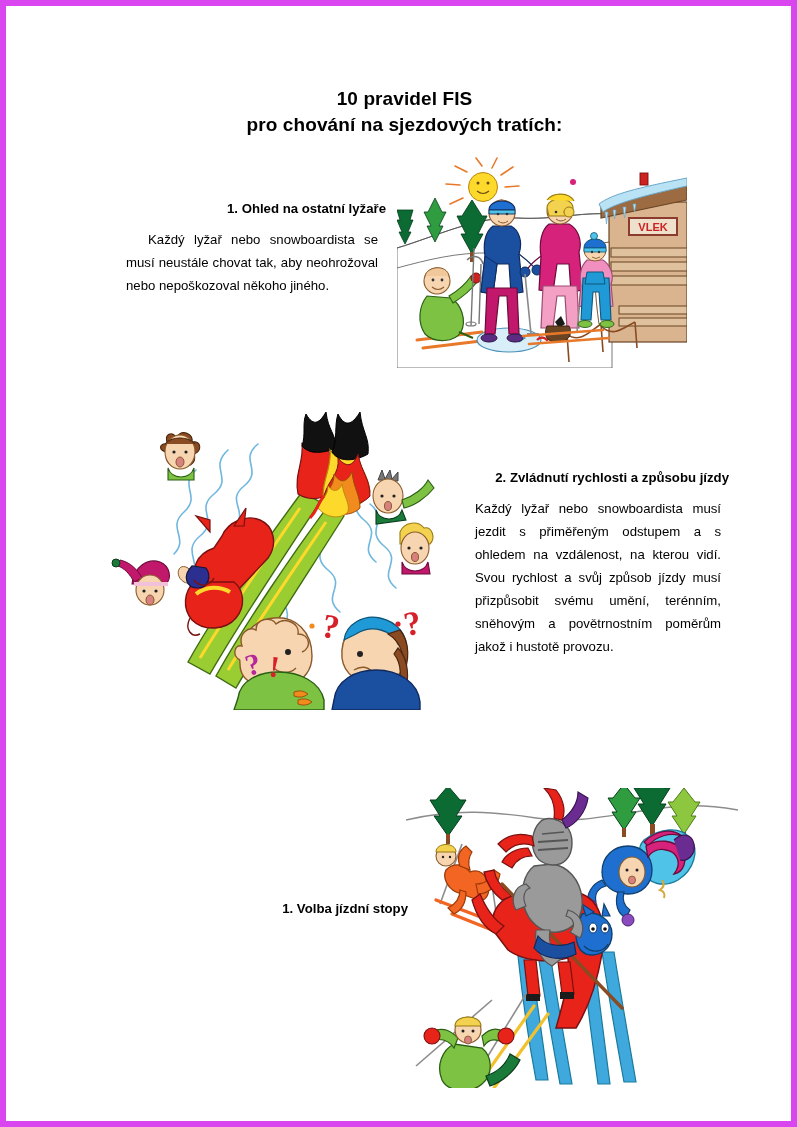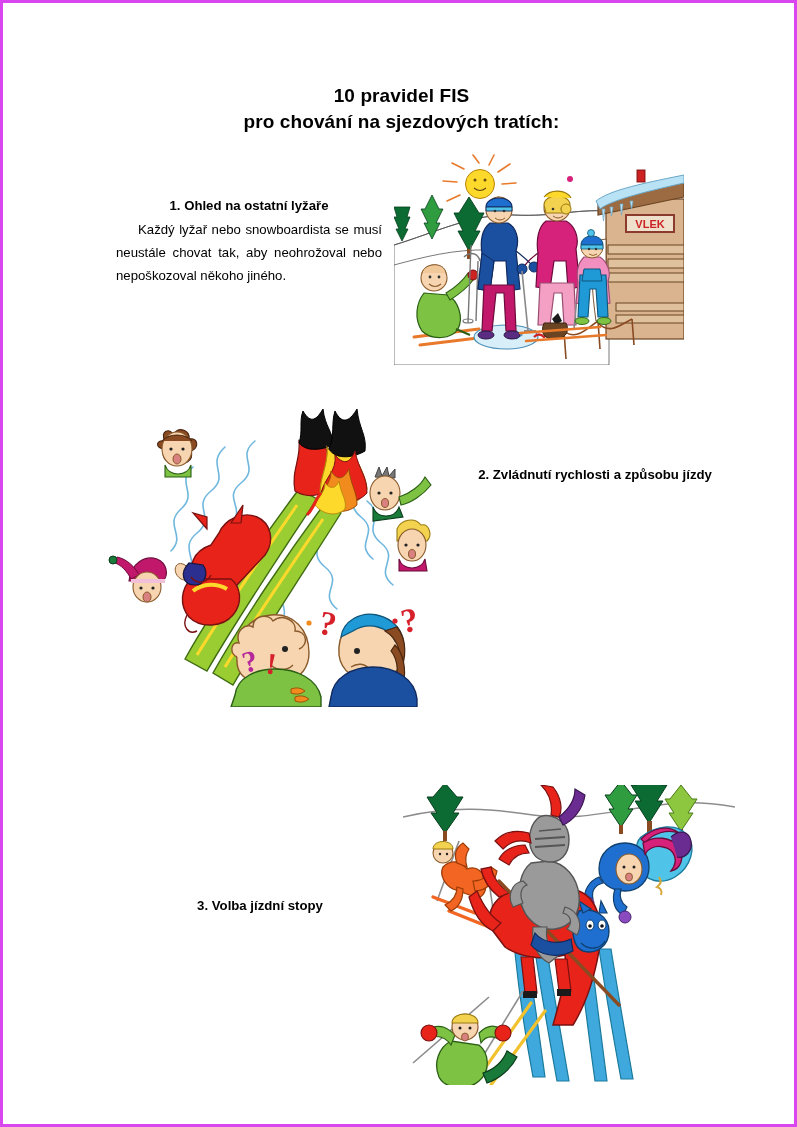--- a/index.html
+++ b/index.html
@@ -8,21 +8,21 @@
     background: #ffffff;
   }
   body {
     font-family: "Liberation Sans", sans-serif;
   }
   .page {
     position: relative;
     width: 797px;
     height: 1127px;
     background: #ffffff;
-    border: 3px solid #d946ef;
+    border: 6px solid #d946ef;
     box-sizing: border-box;
     overflow: hidden;
   }
   .title {
     position: absolute;
     left: 0;
     top: 80px;
     width: 797px;
     text-align: center;
     font-size: 19px;
@@ -34,27 +34,27 @@
   .title .l2 { display: block; }
 
   .rule-text {
     position: absolute;
     color: #000000;
     font-size: 13.2px;
     line-height: 23px;
   }
   .rule-head {
     font-weight: bold;
-    text-align: center;
+    text-align: right;
     margin: 0 0 0 0;
   }
   .rule-body {
     text-align: justify;
     text-justify: inter-word;
-    margin: 1px;
+    margin: 8px;
   }
   .rule-body.indent { text-indent: 22px; }
 
   
   #rule1 { left: 112px; top: 191px; width: 268px; }
   #rule2 { left: 461px; top: 460px; width: 262px; }
   #rule3 { left: 112px; top: 891px; width: 290px; }
 
   
   .illus { position: absolute; }
@@ -73,24 +73,25 @@
     <span class="l2">pro chování na sjezdových tratích:</span>
   </div>
 
   <div class="rule-text" id="rule1">
     <p class="rule-head">1. Ohled na ostatní lyžaře</p>
     <p class="rule-body indent">Každý lyžař nebo snowboardista se musí neustále chovat tak, aby neohrožoval nebo nepoškozoval někoho jiného.</p>
   </div>
 
   <div class="rule-text" id="rule2">
     <p class="rule-head">2. Zvládnutí rychlosti a způsobu jízdy</p>
+    <p class="rule-body">Každý lyžař nebo snowboardista musí jezdit s přiměřeným odstupem a s ohledem na vzdálenost, na kterou vidí. Svou rychlost a svůj způsob jízdy musí přizpůsobit svému umění, terénním, sněhovým a povětrnostním poměrům jakož i hustotě provozu.</p>
   </div>
 
   <div class="rule-text" id="rule3">
-    <p class="rule-head">3. Volba jízdní stopy</p>
+    <p class="rule-head">1. Volba jízdní stopy</p>
   </div>
 
   <div class="illus" id="illus1">
     <svg viewBox="0 0 290 212" xmlns="http://www.w3.org/2000/svg">
 
       <path d="M0 92 C40 80 80 60 120 62 C160 64 180 56 215 58 L215 212 L0 212 Z" fill="#ffffff" stroke="#555" stroke-width="0.8"></path>
       <path d="M0 92 C40 80 80 60 120 62 C160 64 180 56 215 58" fill="none" stroke="#555" stroke-width="0.9"></path>
 
       <path d="M0 112 C30 104 60 96 95 97" fill="none" stroke="#555" stroke-width="0.8"></path>
 

